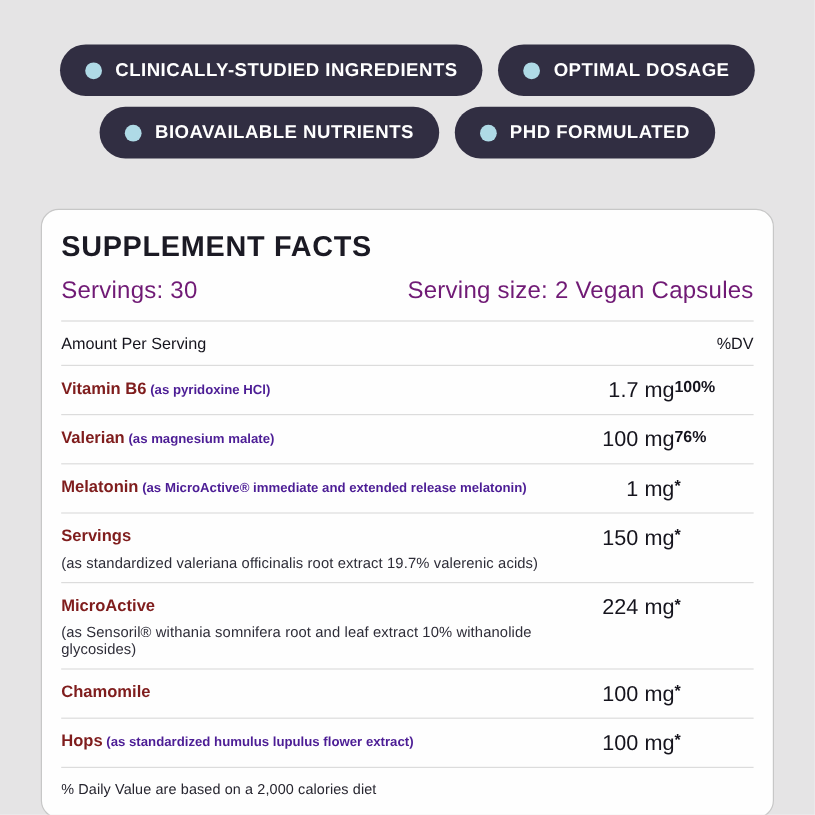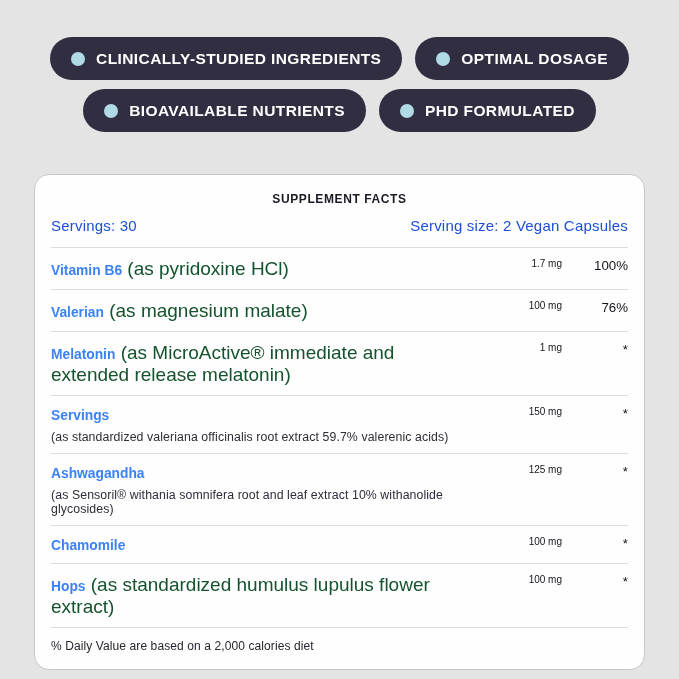--- a/index.html
+++ b/index.html
@@ -25,42 +25,42 @@
   .badge .dot { width:14px; height:14px; border-radius:50%; background:#afdae6; flex:0 0 auto; }
 
   
   .panel {
     margin:42px 34px 0;
     background:#fefefe;
     border:1.5px solid #c7c7c7;
     border-radius:15px;
     padding:15px 16px 6px;
   }
-  .panel-title { font-size:12px; font-weight:bold; letter-spacing:0.6px; color:#1b1a24; padding:2px 0 11px;text-align:center; }
-  .serving-row { display:flex; justify-content:space-between; font-size:15px; color:#1d4ed8; padding-bottom:13px; }
+  .panel-title { font-size:24px; font-weight:bold; letter-spacing:0.6px; color:#1b1a24; padding:2px 0 11px; }
+  .serving-row { display:flex; justify-content:space-between; font-size:20px; color:#701a75; padding-bottom:13px; }
   .serving-row .sv { letter-spacing:0.2px; }
 
   .thead {
     border-top:1px solid #d9d9d9;
     display:flex; justify-content:space-between;
     padding:11px 0 10px;
     font-size:13.5px; color:#15141d;
   }
 
   .row {
     border-top:1px solid #dcdcdc;
     display:flex; align-items:flex-start;
     padding:10px 0 9px;
   }
   .cell-name { flex:1; padding-right:8px; }
-  .ing-name { font-weight:bold; font-size:13.8px; color:#3b82f6; }
-  .ing-desc-inline { font-size:19px; color:#14532d; }
+  .ing-name { font-weight:bold; font-size:13.8px; color:#7f1d1d; }
+  .ing-desc-inline { font-size:11px; color:#4c1d95;font-weight:bold; }
   .ing-desc-block { font-size:12.3px; color:#2e2d38; margin-top:6px; letter-spacing:0.1px; }
-  .cell-amount { width:88px; text-align:right; font-size:10px; color:#15141d; white-space:nowrap; }
-  .cell-dv { width:66px; text-align:right; font-size:13.3px; color:#15141d; }
+  .cell-amount { width:88px; text-align:right; font-size:18px; color:#15141d; white-space:nowrap; }
+  .cell-dv { width:66px; text-align:left; font-size:13.3px; color:#15141d;font-weight:bold; }
 
   .footnotes { border-top:1px solid #dcdcdc; padding:11px 0 10px; }
   .footnote { font-size:12px; color:#26252f; letter-spacing:0.1px; }
 </style>
 </head>
 <body>
 
 <div class="badges">
     <div class="badge-row">
       <div class="badge">
@@ -83,44 +83,48 @@
       </div>
     </div>
   </div>
 
 <div class="panel">
   <div class="panel-title">SUPPLEMENT FACTS</div>
   <div class="serving-row">
     <span class="sv">Servings: 30</span>
     <span class="sv">Serving size: 2 Vegan Capsules</span>
   </div>
+  <div class="thead">
+    <span>Amount Per Serving</span>
+    <span>%DV</span>
+  </div>
   <div>
       <div class="row">
         <div class="cell-name"><span class="ing-name">Vitamin B6</span><span class="ing-desc-inline"> (as pyridoxine HCl)</span></div>
         <div class="cell-amount">1.7 mg</div>
         <div class="cell-dv">100%</div>
       </div>
       <div class="row">
         <div class="cell-name"><span class="ing-name">Valerian</span><span class="ing-desc-inline"> (as magnesium malate)</span></div>
         <div class="cell-amount">100 mg</div>
         <div class="cell-dv">76%</div>
       </div>
       <div class="row">
         <div class="cell-name"><span class="ing-name">Melatonin</span><span class="ing-desc-inline"> (as MicroActive® immediate and extended release melatonin)</span></div>
         <div class="cell-amount">1 mg</div>
         <div class="cell-dv">*</div>
       </div>
       <div class="row">
-        <div class="cell-name"><span class="ing-name">Servings</span><div class="ing-desc-block">(as standardized valeriana officinalis root extract 59.7% valerenic acids)</div></div>
+        <div class="cell-name"><span class="ing-name">Servings</span><div class="ing-desc-block">(as standardized valeriana officinalis root extract 19.7% valerenic acids)</div></div>
         <div class="cell-amount">150 mg</div>
         <div class="cell-dv">*</div>
       </div>
       <div class="row">
-        <div class="cell-name"><span class="ing-name">Ashwagandha</span><div class="ing-desc-block">(as Sensoril® withania somnifera root and leaf extract 10% withanolide glycosides)</div></div>
-        <div class="cell-amount">125 mg</div>
+        <div class="cell-name"><span class="ing-name">MicroActive</span><div class="ing-desc-block">(as Sensoril® withania somnifera root and leaf extract 10% withanolide glycosides)</div></div>
+        <div class="cell-amount">224 mg</div>
         <div class="cell-dv">*</div>
       </div>
       <div class="row">
         <div class="cell-name"><span class="ing-name">Chamomile</span></div>
         <div class="cell-amount">100 mg</div>
         <div class="cell-dv">*</div>
       </div>
       <div class="row">
         <div class="cell-name"><span class="ing-name">Hops</span><span class="ing-desc-inline"> (as standardized humulus lupulus flower extract)</span></div>
         <div class="cell-amount">100 mg</div>

